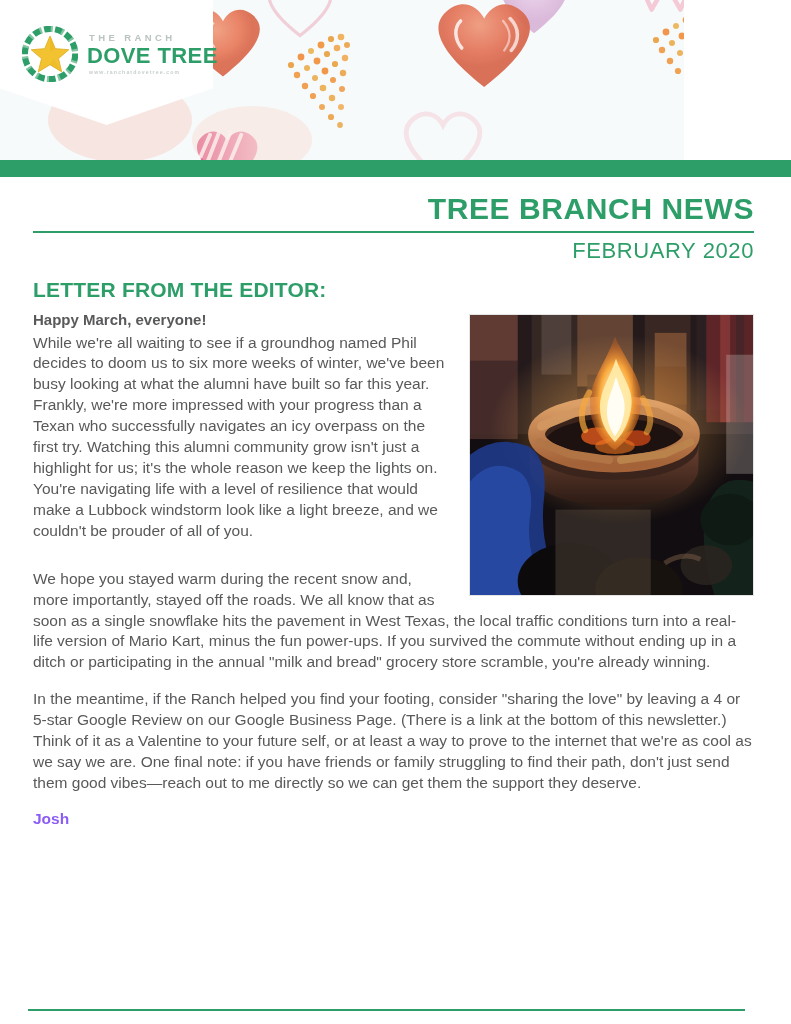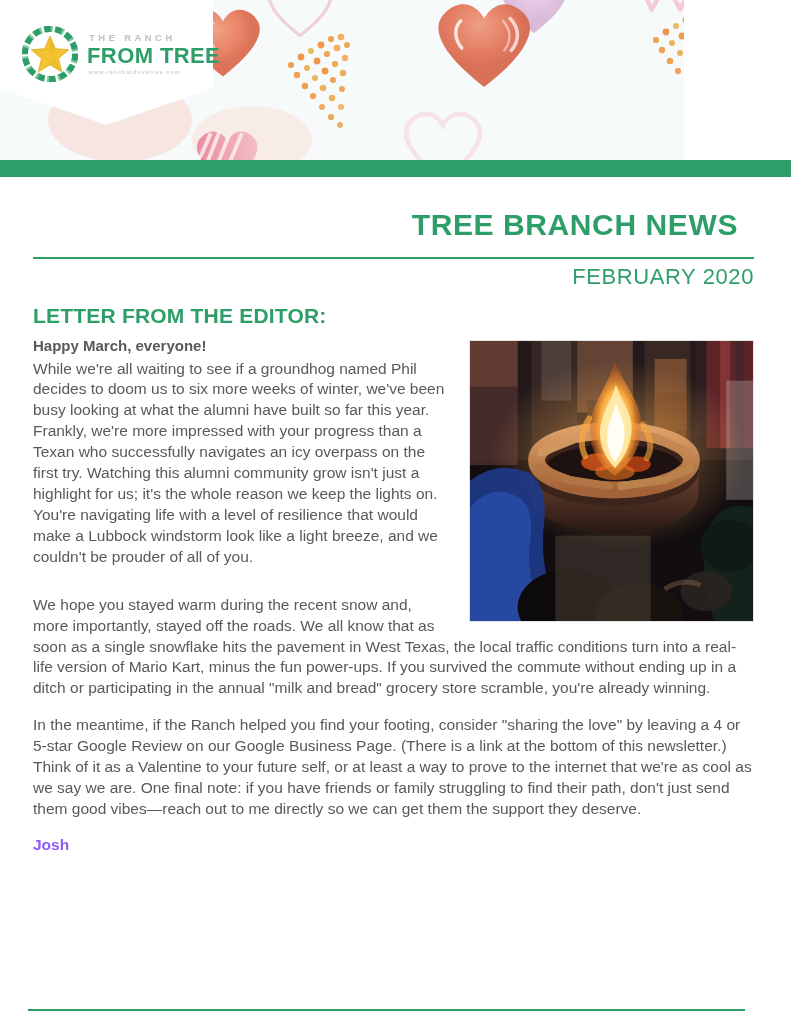--- a/index.html
+++ b/index.html
@@ -86,21 +86,21 @@
   .masthead {
     padding: 16px 37px 0 33px;
     text-align: right;
   }
   .masthead-title {
     font-size: 30px;
     font-weight: 700;
     color: #2e9e69;
     letter-spacing: 0.6px;
     line-height: 1.05;
-    margin: 16px;
+    margin: 0;
   }
   .masthead-rule {
     height: 2px;
     background: #2e9e69;
     margin: 6px 0 5px 0;
   }
   .masthead-date {
     font-size: 22px;
     font-weight: 400;
     color: #2e9e69;
@@ -315,21 +315,21 @@
     <svg class="logo-mark" viewBox="0 0 100 100">
       <circle cx="50" cy="50" r="45" fill="none" stroke="#2e9e69" stroke-width="11" stroke-dasharray="15 5"></circle>
       <circle cx="50" cy="50" r="45" fill="none" stroke="#8cc9a8" stroke-width="11" stroke-dasharray="4 16" stroke-dashoffset="8" opacity="0.9"></circle>
       <circle cx="50" cy="50" r="34" fill="#ffffff"></circle>
       <path d="M50 18 L59.4 40.5 L83.5 42.4 L65.1 58.2 L70.8 81.8 L50 69.1 L29.2 81.8 L34.9 58.2 L16.5 42.4 L40.6 40.5 Z" fill="#f2c230" stroke="#e0ae20" stroke-width="1.6" stroke-linejoin="round"></path>
       <path d="M50 18 L59.4 40.5 L50 45 Z" fill="#e8b61f" opacity="0.55"></path>
       <path d="M50 69.1 L70.8 81.8 L56 58 Z" fill="#e8b61f" opacity="0.35"></path>
     </svg>
     <div class="logo-text">
       <div class="logo-the-ranch">THE RANCH</div>
-      <div class="logo-dove-tree">FROM TREE</div>
+      <div class="logo-dove-tree">DOVE TREE</div>
       <div class="logo-url">www.ranchatdovetree.com</div>
     </div>
   </div>
 </div>
 
 <div class="green-band"></div>
 
 <div class="masthead">
   <h1 class="masthead-title">TREE BRANCH NEWS</h1>
   <div class="masthead-rule"></div>

